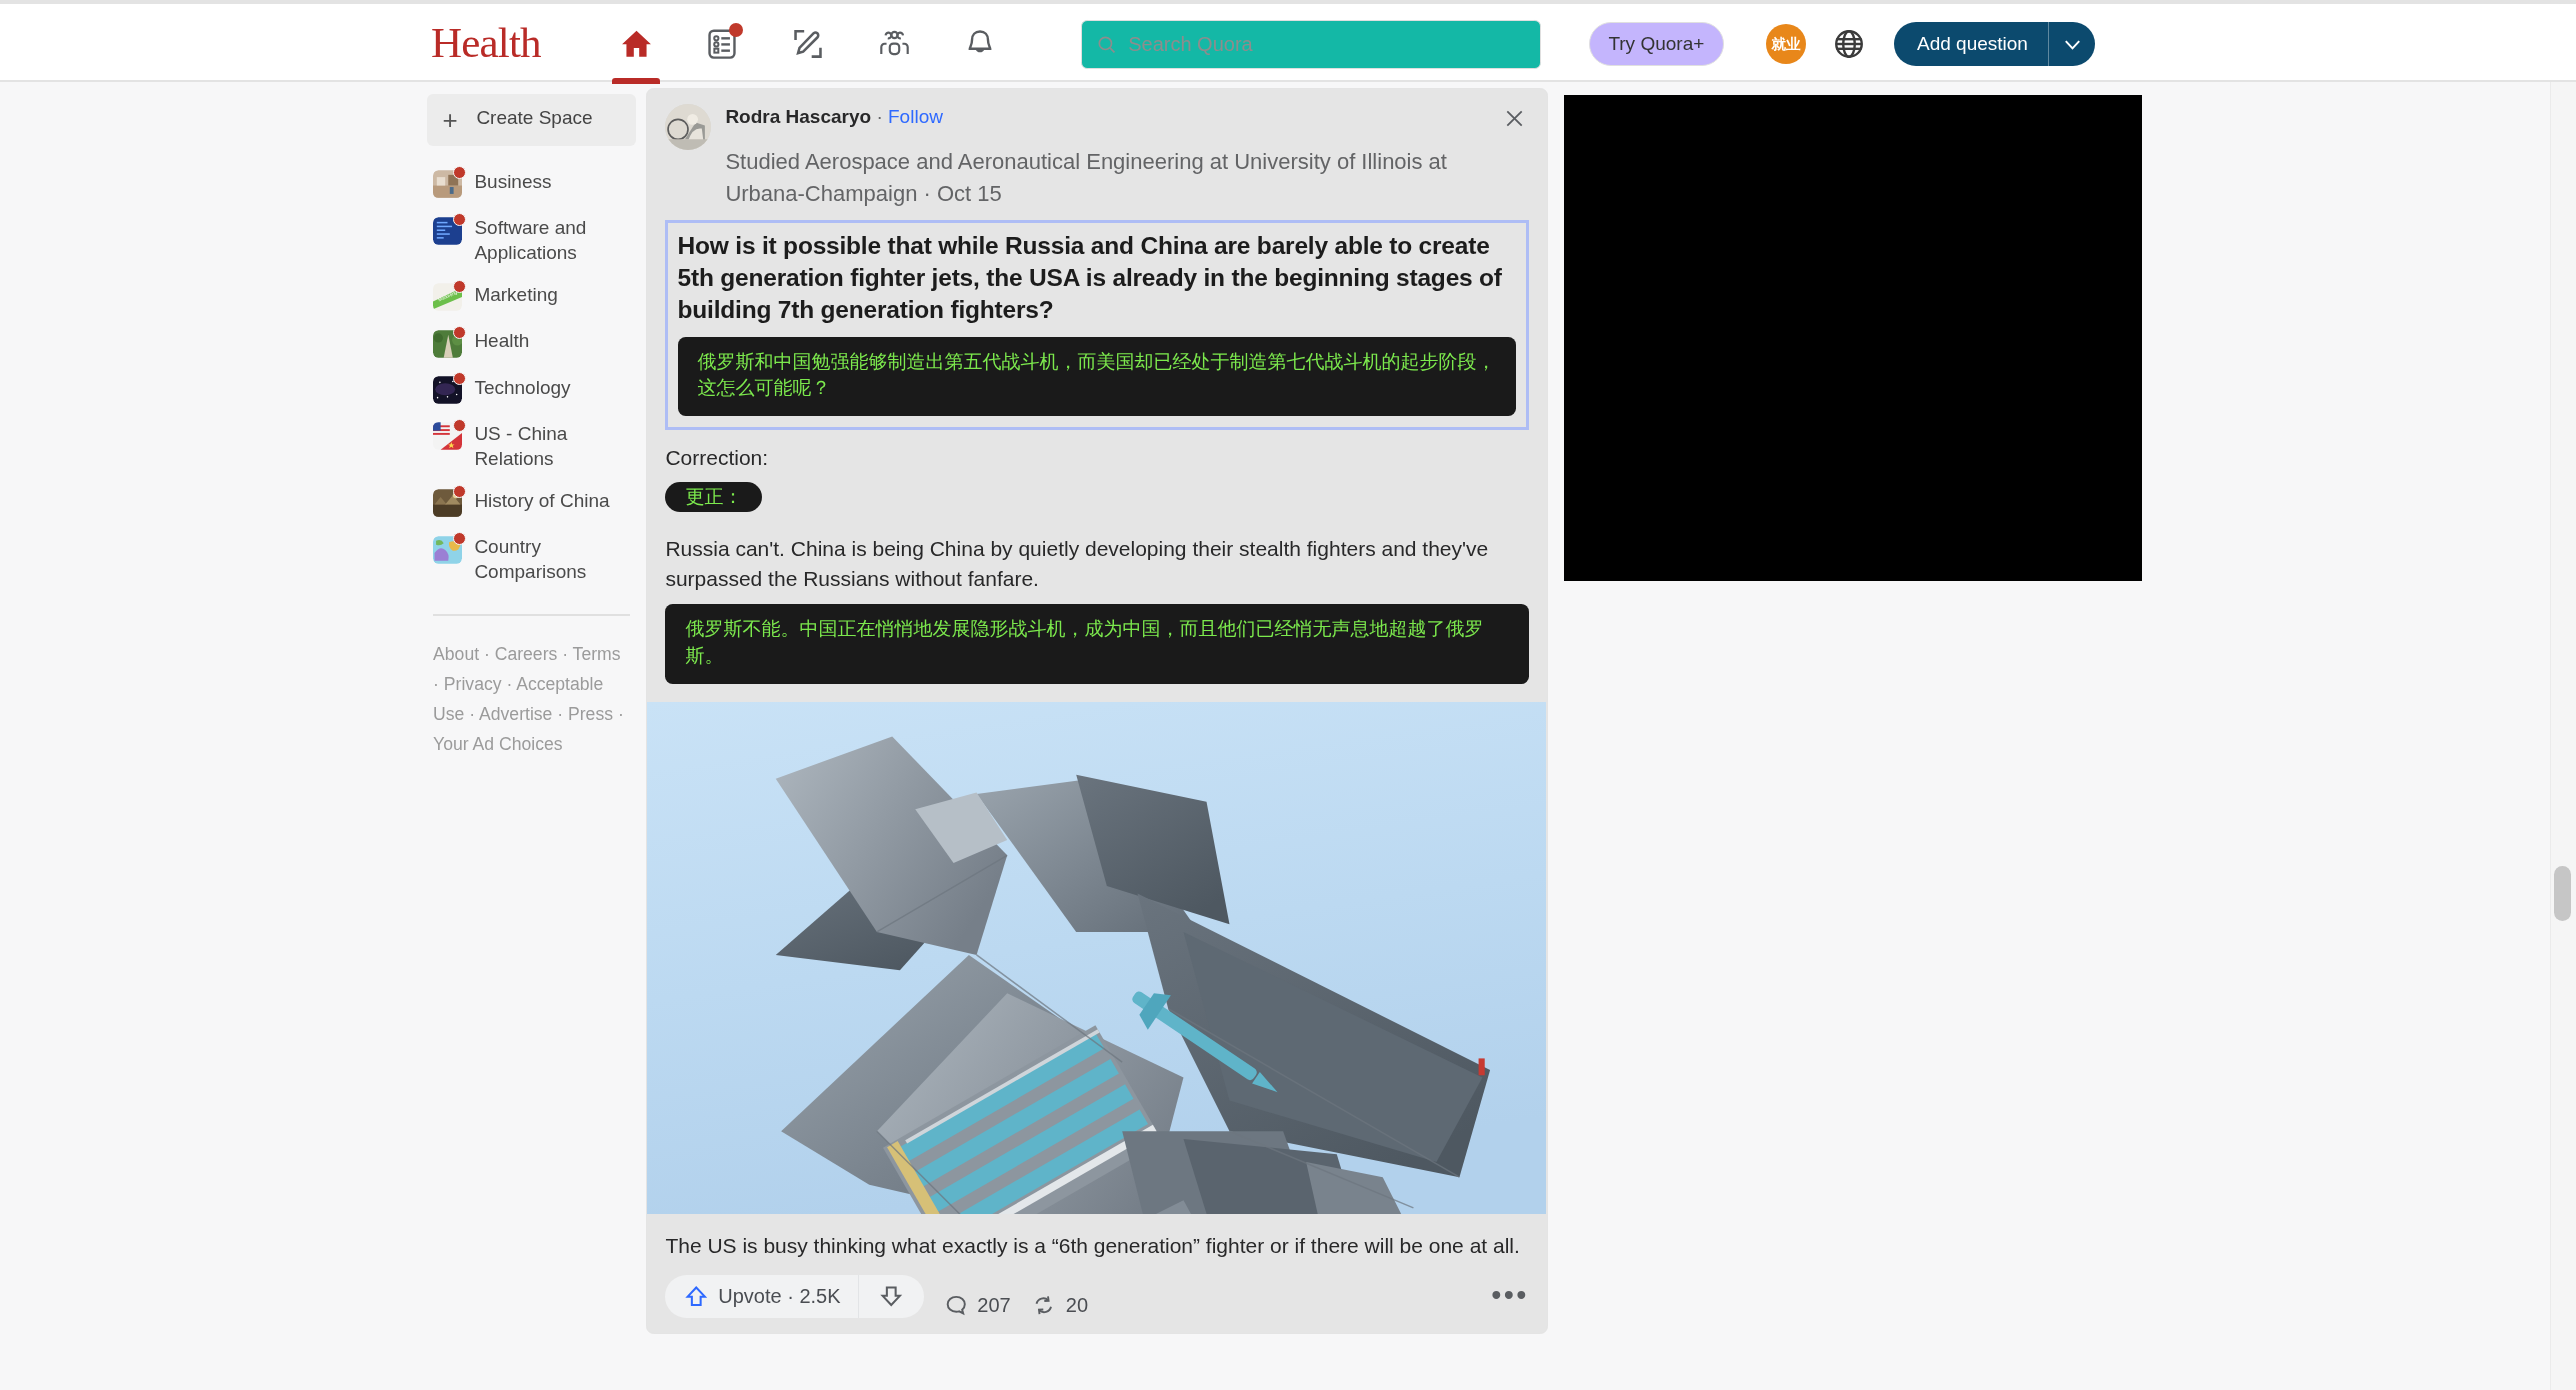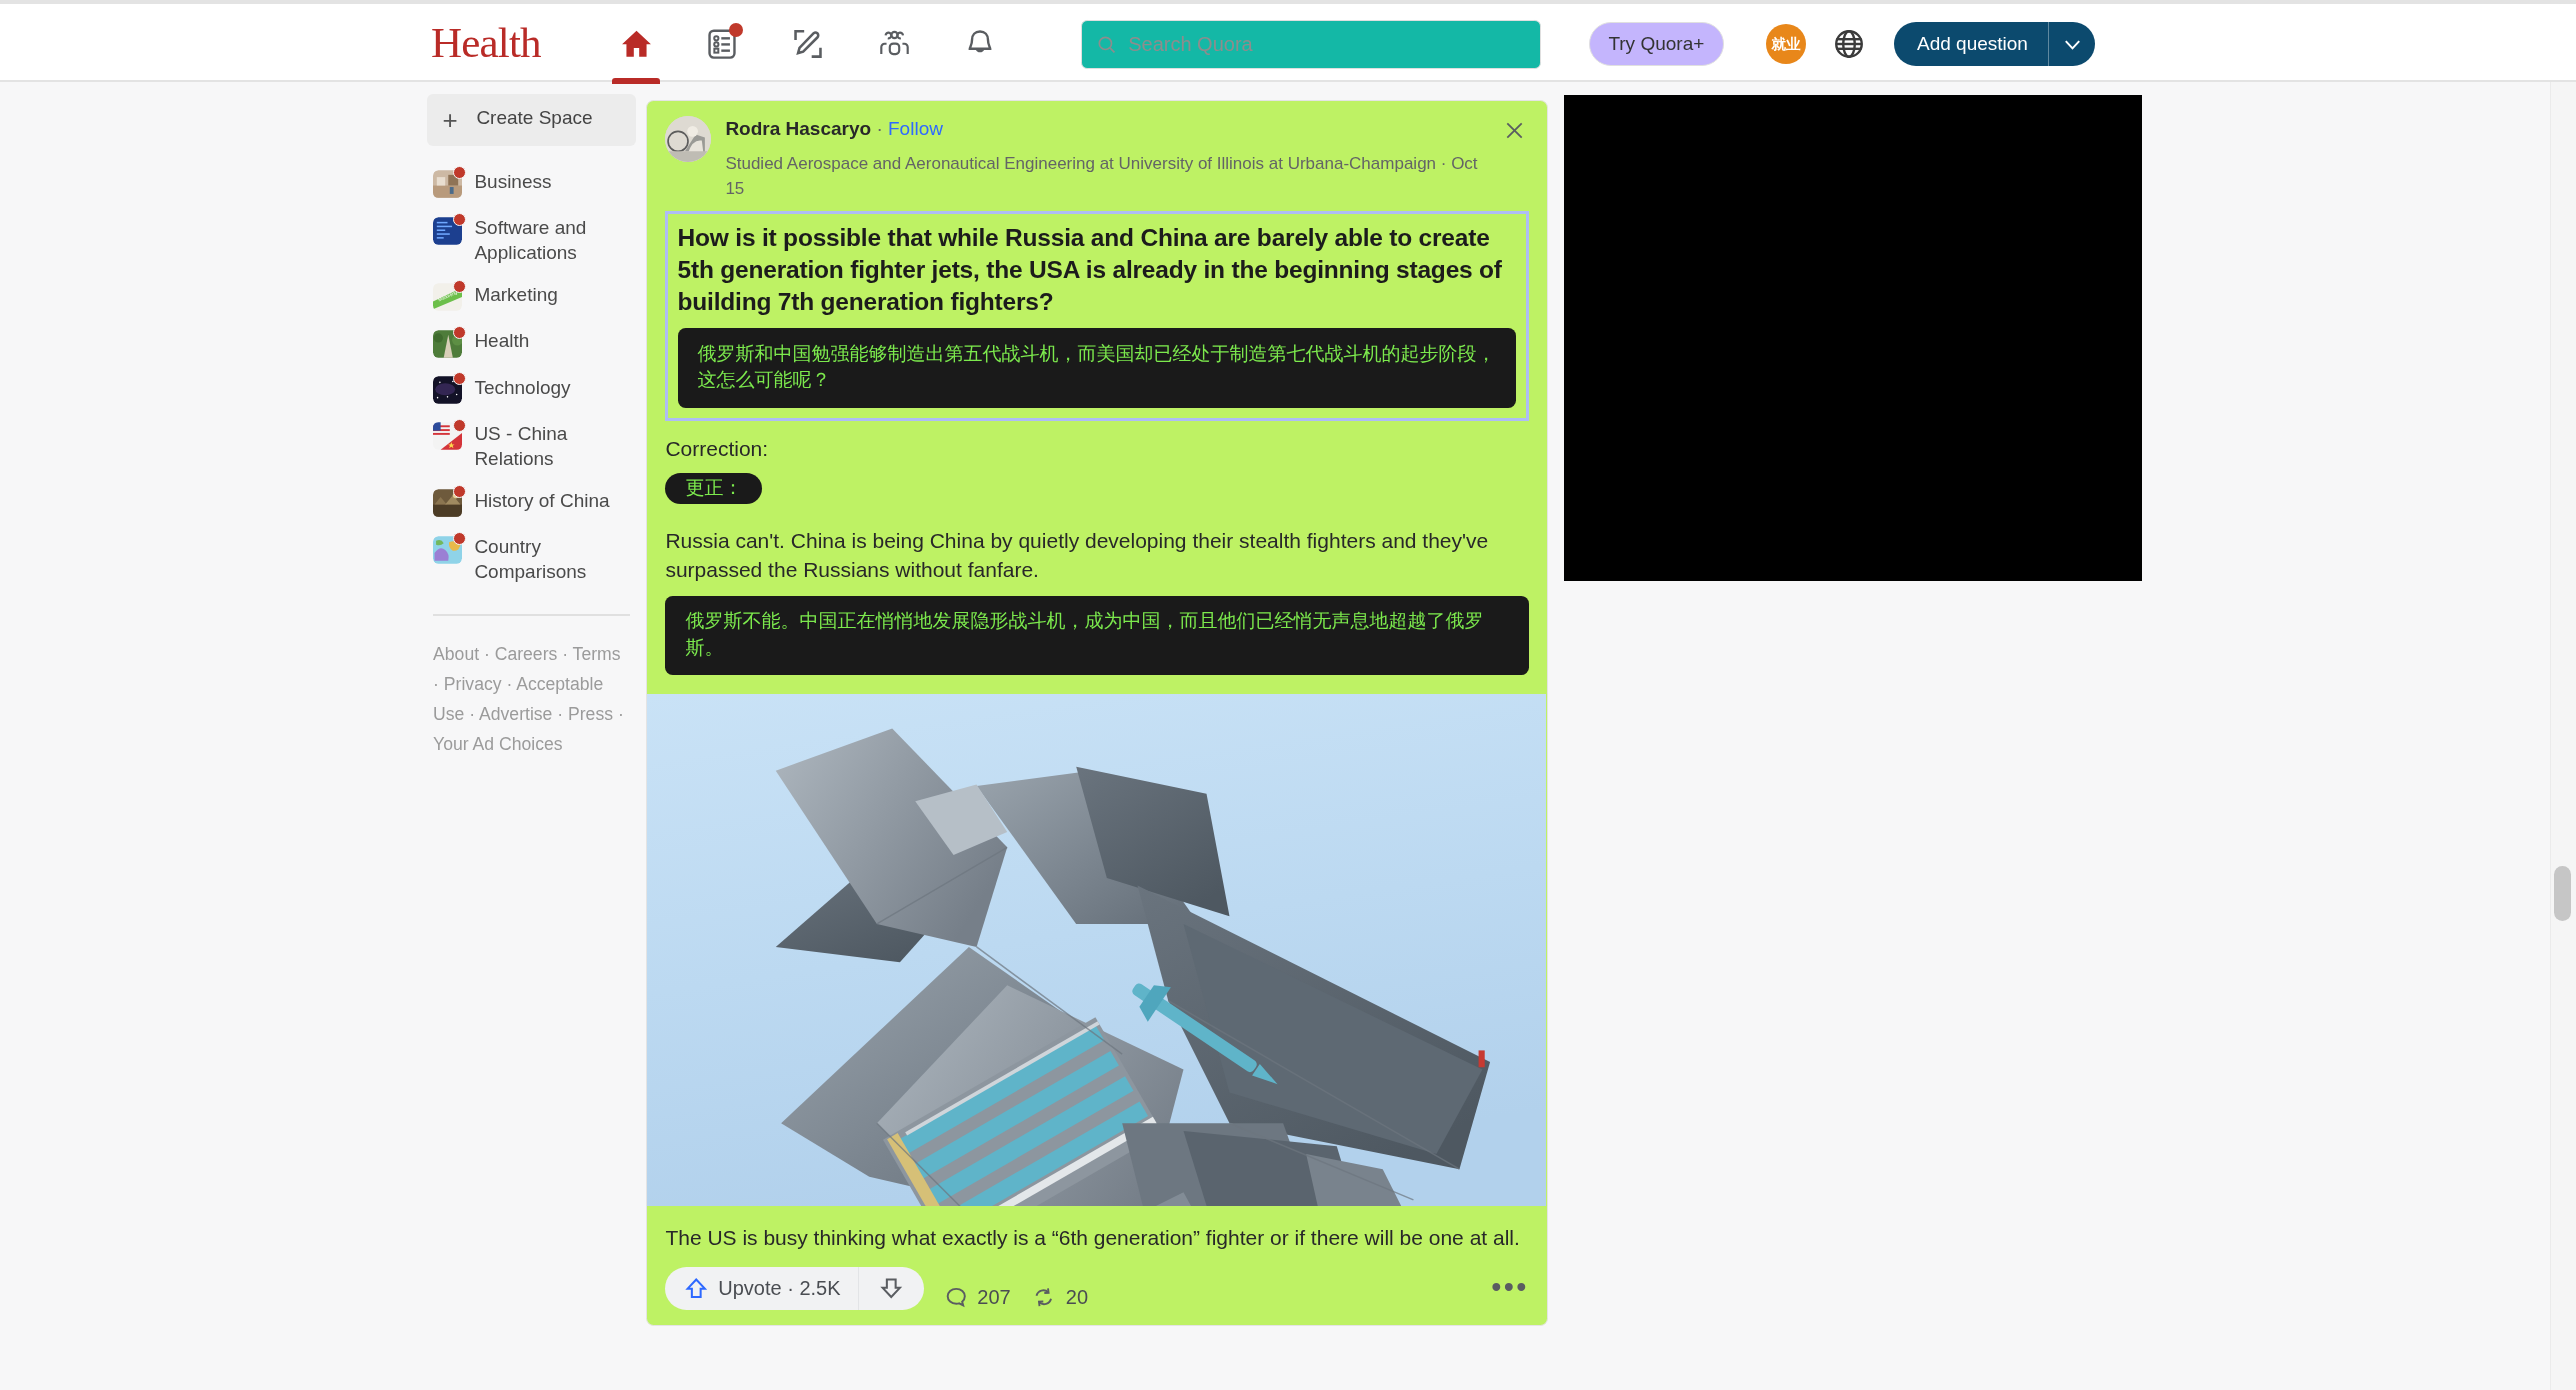--- a/index.html
+++ b/index.html
@@ -112,38 +112,38 @@
     width: 13px; height: 13px; border-radius: 50%;
     background: #c0392b; border: 1.5px solid #f7f7f8;
   }
   .space-label { font-size: 19px; color: #4a4a4a; line-height: 1.32; }
 
   .sb-divider { height: 1.5px; background: #e0e0e0; margin: 21.5px 6.1px 23px 6.1px; }
   .footlinks { padding: 0 6.1px; font-size: 17.6px; color: #9b9b9b; line-height: 1.72; }
 
   
   .card {
-    position: absolute; left: 646px; top: 100px;
+    position: absolute; left: 646px; top: 88px;
     width: 902px;
-    background: #bef264;
+    background: #e5e5e5;
     border: 1.5px solid #e4e4e4; border-radius: 7.7px;
     overflow: hidden;
   }
   .posthead { display: flex; padding: 15.3px 18.4px 0 18.4px; position: relative; }
   .pfp {
     width: 46px; height: 46px; border-radius: 50%;
     flex: 0 0 auto; margin-right: 14px; overflow: hidden;
     background: #d8d8d4;
   }
   .byline { flex: 1; min-width: 0; padding-right: 34px; }
   .nameline { font-size: 19px; line-height: 1.32; }
   .nameline .uname { font-weight: bold; color: #282829; }
   .nameline .dotsep { color: #636466; }
   .nameline .follow { color: #2e69ff; cursor: pointer; }
-  .credline { font-size: 17px; color: #636466; line-height: 1.42; margin-top: 11px; }
+  .credline { font-size: 22px; color: #636466; line-height: 1.42; margin-top: 17px; }
   .closex {
     position: absolute; right: 17px; top: 14px;
     width: 31px; height: 31px; display: flex; align-items: center; justify-content: center;
     cursor: pointer;
   }
 
   .qbox {
     margin: 10.7px 18.4px 0 18.4px;
     border: 3.1px solid #aebdf5;
     padding: 7.7px 9.2px 10.7px 9.2px;

